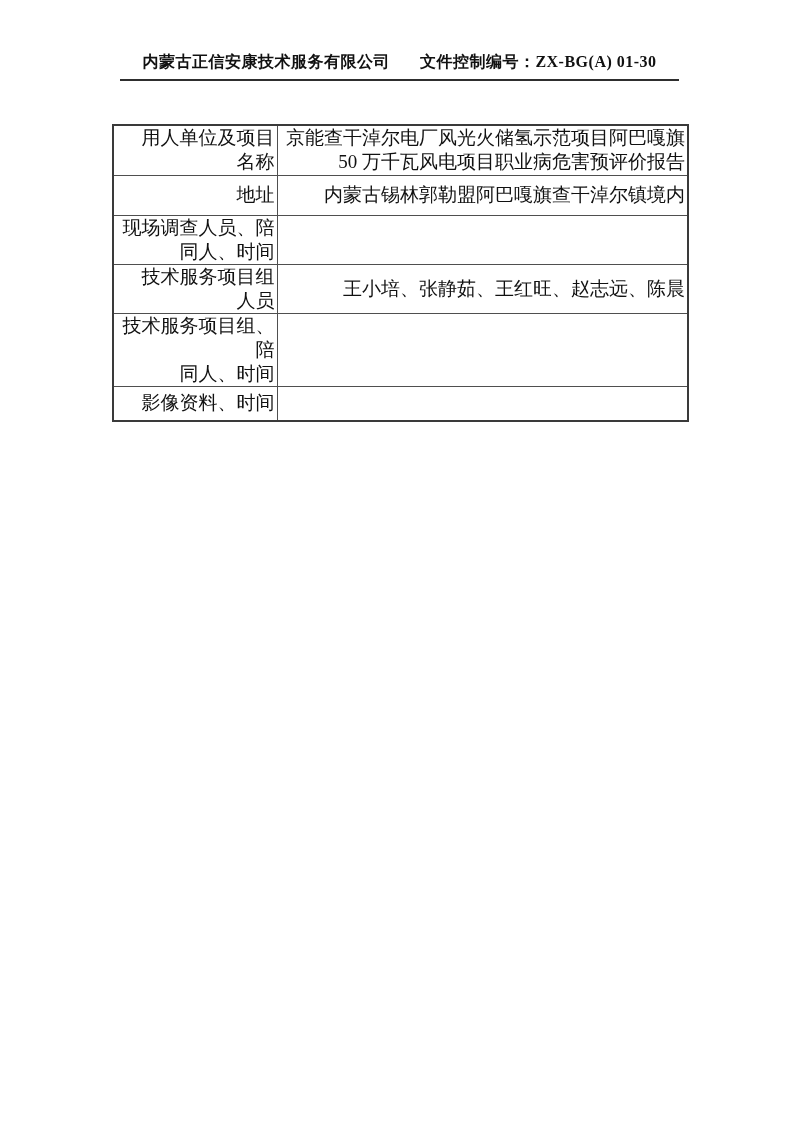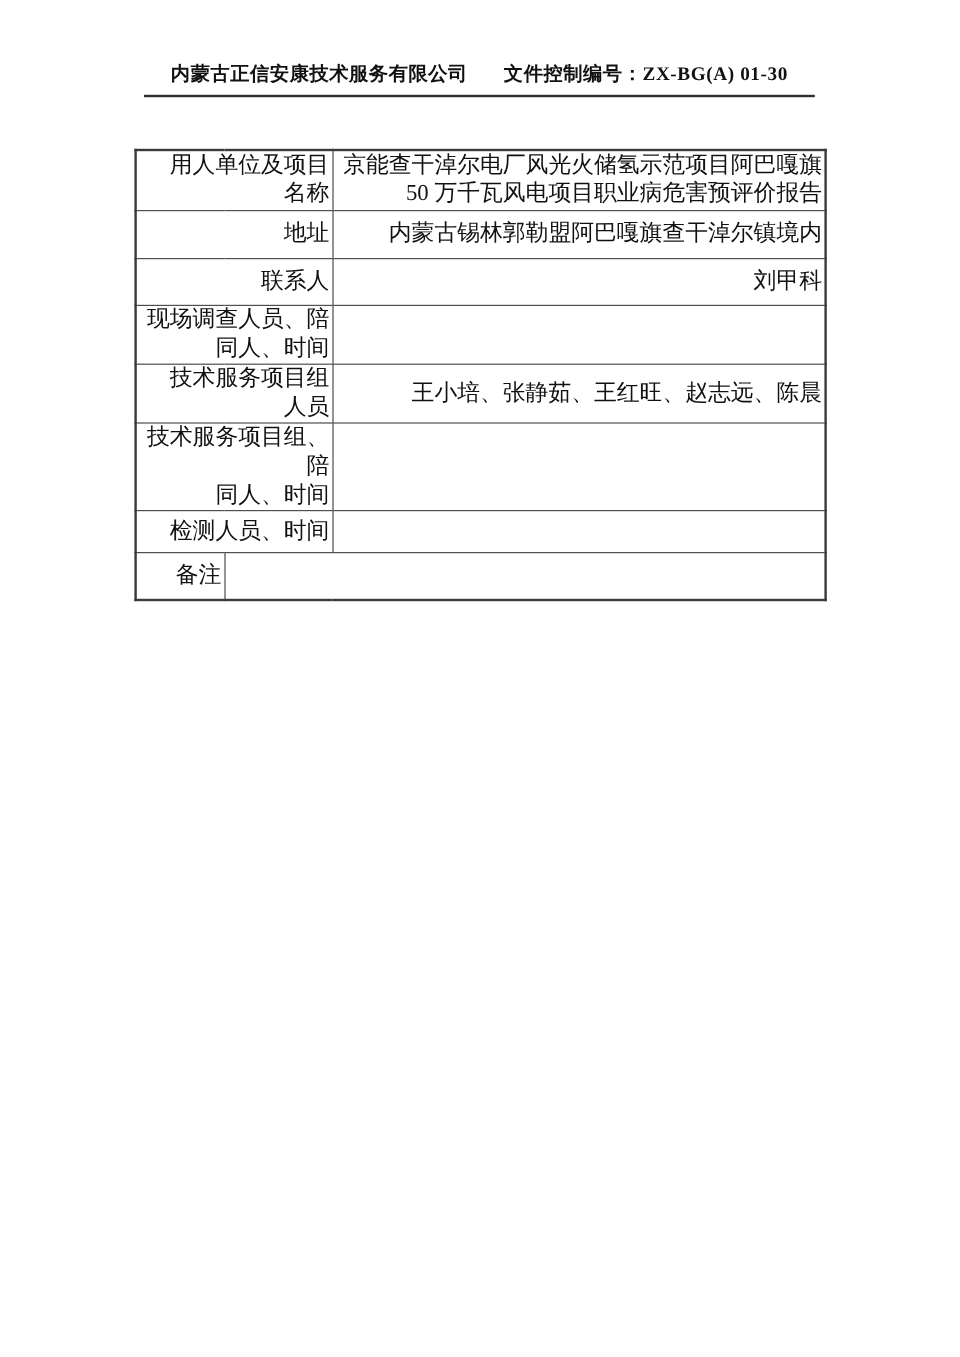--- a/index.html
+++ b/index.html
@@ -84,43 +84,35 @@
       <tr style="height:50px">
         <td colspan="2">用人单位及项目
 名称</td>
         <td>京能查干淖尔电厂风光火储氢示范项目阿巴嘎旗
 50 万千瓦风电项目职业病危害预评价报告</td>
       </tr>
       <tr style="height:40px">
         <td colspan="2">地址</td>
         <td>内蒙古锡林郭勒盟阿巴嘎旗查干淖尔镇境内</td>
       </tr>
-      <tr style="height:39px">
-        <td colspan="2">联系人</td>
-        <td>刘甲科</td>
-      </tr>
       <tr style="height:47px">
         <td colspan="2">现场调查人员、陪
 同人、时间</td>
         <td></td>
       </tr>
       <tr style="height:48px">
         <td colspan="2">技术服务项目组
 人员</td>
         <td>王小培、张静茹、王红旺、赵志远、陈晨</td>
       </tr>
       <tr style="height:49px">
         <td colspan="2">技术服务项目组、陪
 同人、时间</td>
         <td></td>
       </tr>
       <tr style="height:35px">
-        <td colspan="2">检测人员、时间</td>
+        <td colspan="2">影像资料、时间</td>
         <td></td>
-      </tr>
-      <tr style="height:40px">
-        <td>备注</td>
-        <td colspan="2"></td>
       </tr>
     </tbody>
   </table>
 
 </div>
 
 </body></html>

